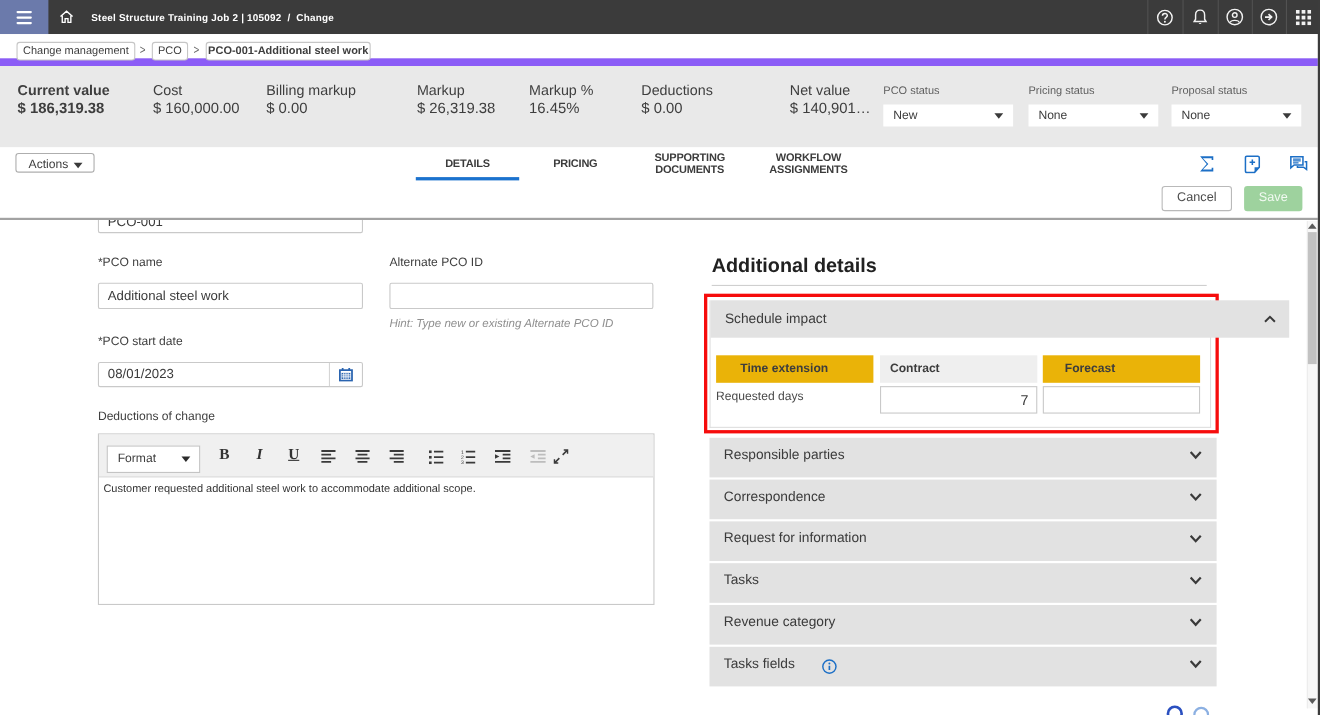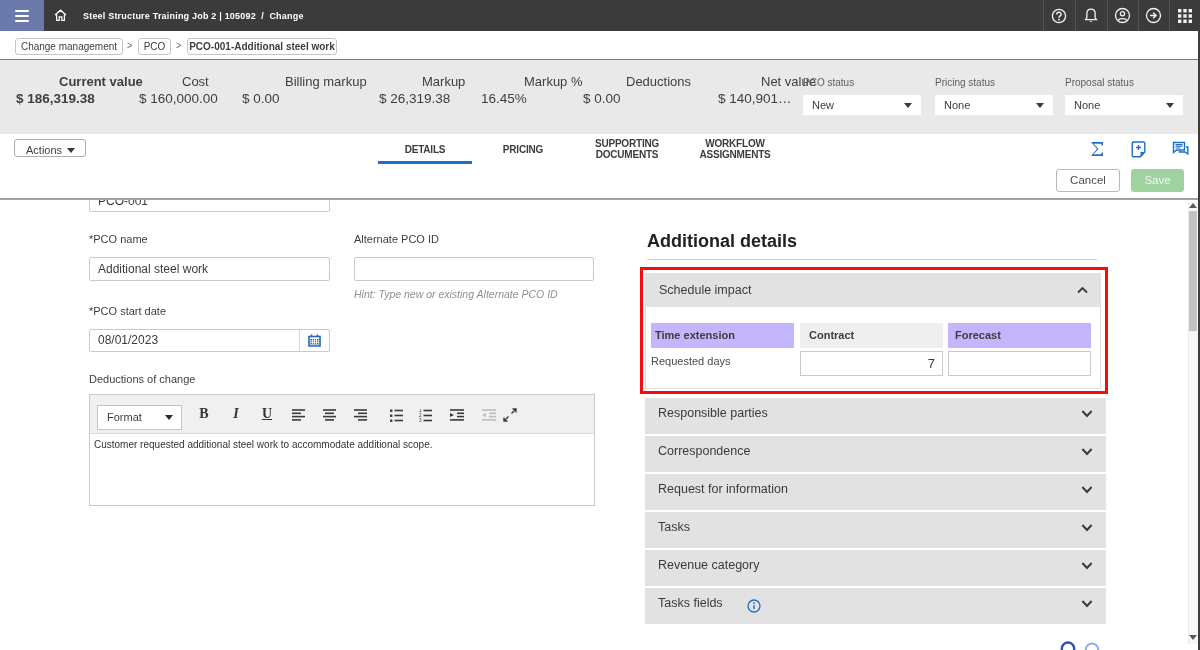--- a/index.html
+++ b/index.html
@@ -6,26 +6,26 @@
   html,body { width:1200px; height:650px; overflow:hidden; background:#fff; }
   body { font-family:"Liberation Sans", sans-serif; position:relative; }
   .abs { position:absolute; }
   
   #topbar { position:absolute; left:0; top:0; width:1200px; height:31px; background:#3b3b3b; }
   #burger { position:absolute; left:0; top:0; width:44px; height:31px; background:#6b7aab; }
   #burger span { position:absolute; left:15px; width:14px; height:2px; background:#fff; border-radius:1px; }
   #title { position:absolute; left:83px; top:11px; color:#fff; font-size:9px; font-weight:bold; letter-spacing:.2px; }
   .hdiv { position:absolute; top:0; width:1px; height:31px; background:#525252; }
   
-  #crumbs { position:absolute; left:0; top:31px; width:1198px; height:29px; background:#fff; border-bottom:1px solid #8b5cf6; }
+  #crumbs { position:absolute; left:0; top:31px; width:1198px; height:29px; background:#fff; border-bottom:7px solid #8b5cf6; }
   .chip { position:absolute; top:7px; height:17px; border:1px solid #c6c6c6; border-radius:3px; font-size:10px; color:#3d3d3d; line-height:15px; text-align:center; background:#fff; white-space:nowrap; }
   .csep { position:absolute; top:9px; color:#666; font-size:9px; transform:scaleY(1.3); }
   
   #summary { position:absolute; left:0; top:60px; width:1198px; height:74px; background:#e9e9e9; }
-  .slab { position:absolute; top:14px; font-size:13px; color:#3e3e3e;margin-left:43px; }
+  .slab { position:absolute; top:14px; font-size:13px; color:#3e3e3e; }
   .sval { position:absolute; top:31px; font-size:13.5px; color:#3e3e3e; }
   .bold { font-weight:bold; }
   .stlab { position:absolute; top:17px; font-size:10px; color:#5f5f5f; }
   .sdd { position:absolute; top:35px; width:118px; height:20px; background:#fff; font-size:11px; color:#3d3d3d; line-height:20px; padding-left:9px; }
   .sdd:after { content:""; position:absolute; right:9px; top:8px; border-left:4.5px solid transparent; border-right:4.5px solid transparent; border-top:5px solid #3a3a3a; }
   
   #tabrow { position:absolute; left:0; top:134px; width:1198px; height:31px; background:#fff; }
   #actions { position:absolute; left:14px; top:5px; width:72px; height:18px; border:1px solid #aeaeae; border-radius:3px; font-size:11px; color:#3d3d3d; line-height:20px; padding-left:11px; background:#fff; }
   #actions:after { content:""; position:absolute; right:10px; top:8px; border-left:4.5px solid transparent; border-right:4.5px solid transparent; border-top:5px solid #3a3a3a; }
   .tab { position:absolute; top:0; height:31px; font-size:10px; font-weight:bold; color:#3c3c3c; text-align:center; letter-spacing:-0.2px; }
@@ -180,21 +180,21 @@
     <svg class="abs" style="left:218px;top:4px" width="13" height="13" viewBox="0 0 13 13">
         <path d="M1 2.5 H12 V12 H1 Z M3.5 0.5 V3 M9.5 0.5 V3" fill="none" stroke="#2a64b0" stroke-width="1.6"></path>
         <rect x="2.5" y="5" width="8" height="5.5" fill="#2a64b0"></rect>
         <g stroke="#fff" stroke-width="0.8">
           <path d="M4.5 5 V10.5 M6.5 5 V10.5 M8.5 5 V10.5 M2.5 6.8 H11 M2.5 8.6 H11"></path>
         </g>
       </svg>
   </div>
   <label class="f" style="left:89px;top:173px">Deductions of change</label>
 
-  <div class="abs" style="left:89px;top:194px;width:506px;height:112px;border:1px solid #c9c9c9">
+  <div class="abs" style="left:89px;top:194px;width:506px;height:156px;border:1px solid #c9c9c9">
     <div class="abs" style="left:0;top:0;width:504px;height:39px;background:#f0f0f0;border-bottom:1px solid #dcdcdc">
       <div class="abs" style="left:7px;top:10px;width:85px;height:25px;background:#fff;border:1px solid #c4c4c4;font-size:11px;color:#3d3d3d;line-height:23px;padding-left:9px">Format
         <div class="abs" style="right:8px;top:9px;border-left:4.5px solid transparent;border-right:4.5px solid transparent;border-top:5px solid #2b2b2b"></div>
       </div>
       <div class="abs" style="left:103px;top:9px;width:22px;height:20px;font-family:'Liberation Serif',serif;font-weight:bold;font-size:14px;color:#333;text-align:center;line-height:20px">B</div>
       <div class="abs" style="left:135px;top:9px;width:22px;height:20px;font-family:'Liberation Serif',serif;font-style:italic;font-weight:bold;font-size:14px;color:#333;text-align:center;line-height:20px">I</div>
       <div class="abs" style="left:166px;top:9px;width:22px;height:20px;font-family:'Liberation Serif',serif;font-weight:bold;font-size:14px;color:#333;text-align:center;line-height:20px;text-decoration:underline">U</div>
       <svg class="abs" style="left:202px;top:14px" width="14" height="13" viewBox="0 0 14 13">
           <g stroke="#3a3a3a" stroke-width="1.6">
             <path d="M0 1 H13"></path>
@@ -270,29 +270,29 @@
     </div>
     <div class="abs" style="left:4px;top:44px;font-size:10px;color:#333;font-weight:normal;letter-spacing:0">Customer requested additional steel work to accommodate additional scope.</div>
   </div>
 </div>
 
 <div class="abs" style="left:647px;top:231px;font-size:18px;font-weight:bold;color:#212121">Additional details</div>
 <div class="abs" style="left:647px;top:259px;width:450px;height:1px;background:#cfcfcf"></div>
 
 <div class="abs" style="left:640px;top:267px;width:468px;height:127px;border:3px solid #f60c0c"></div>
 <div class="abs" style="left:645px;top:273px;width:456px;height:116px;border:1px solid #dedede;border-top:none">
-  <div class="abs" style="left:0;top:0;width:454px;height:34px;background:#e2e2e2">
+  <div class="abs" style="left:0;top:0;width:526px;height:34px;background:#e2e2e2">
     <div class="abs" style="left:13px;top:10px;font-size:12.5px;color:#3b3b3b">Schedule impact</div>
     <svg class="abs" style="right:12px;top:13px" width="11" height="8" viewBox="0 0 11 8">
         <path d="M1 6.5 L5.5 2 L10 6.5" fill="none" stroke="#3a3a3a" stroke-width="1.8"></path>
       </svg>
   </div>
-  <div class="abs" style="left:5px;top:50px;width:143px;height:25px;background:#c4b5fd;font-size:11px;font-weight:bold;color:#3d3d3d;line-height:25px;padding-left:4px">Time extension</div>
+  <div class="abs" style="left:5px;top:50px;width:143px;height:25px;background:#eab308;font-size:11px;font-weight:bold;color:#3d3d3d;line-height:25px;padding-left:22px">Time extension</div>
   <div class="abs" style="left:154px;top:50px;width:143px;height:25px;background:#efefef;font-size:11px;font-weight:bold;color:#3d3d3d;line-height:25px;padding-left:9px">Contract</div>
-  <div class="abs" style="left:302px;top:50px;width:143px;height:25px;background:#c4b5fd;font-size:11px;font-weight:bold;color:#3d3d3d;line-height:25px;padding-left:7px">Forecast</div>
+  <div class="abs" style="left:302px;top:50px;width:143px;height:25px;background:#eab308;font-size:11px;font-weight:bold;color:#3d3d3d;line-height:25px;padding-left:20px">Forecast</div>
   <div class="abs" style="left:5px;top:82px;font-size:11px;color:#4a4a4a">Requested days</div>
   <div class="abs" style="left:154px;top:78px;width:143px;height:25px;border:1px solid #c9c9c9;font-size:13px;color:#3b3b3b;line-height:24px;text-align:right;padding-right:7px">7</div>
   <div class="abs" style="left:302px;top:78px;width:143px;height:25px;border:1px solid #c9c9c9"></div>
 </div>
 
 <div class="acc" style="top:398px">
     <span class="t">Responsible parties</span>
     <svg class="chev" viewBox="0 0 12 10" width="12" height="10">
       <path d="M1.4 2 L6 7 L10.6 2" fill="none" stroke="#3a3a3a" stroke-width="2"></path>
     </svg>

